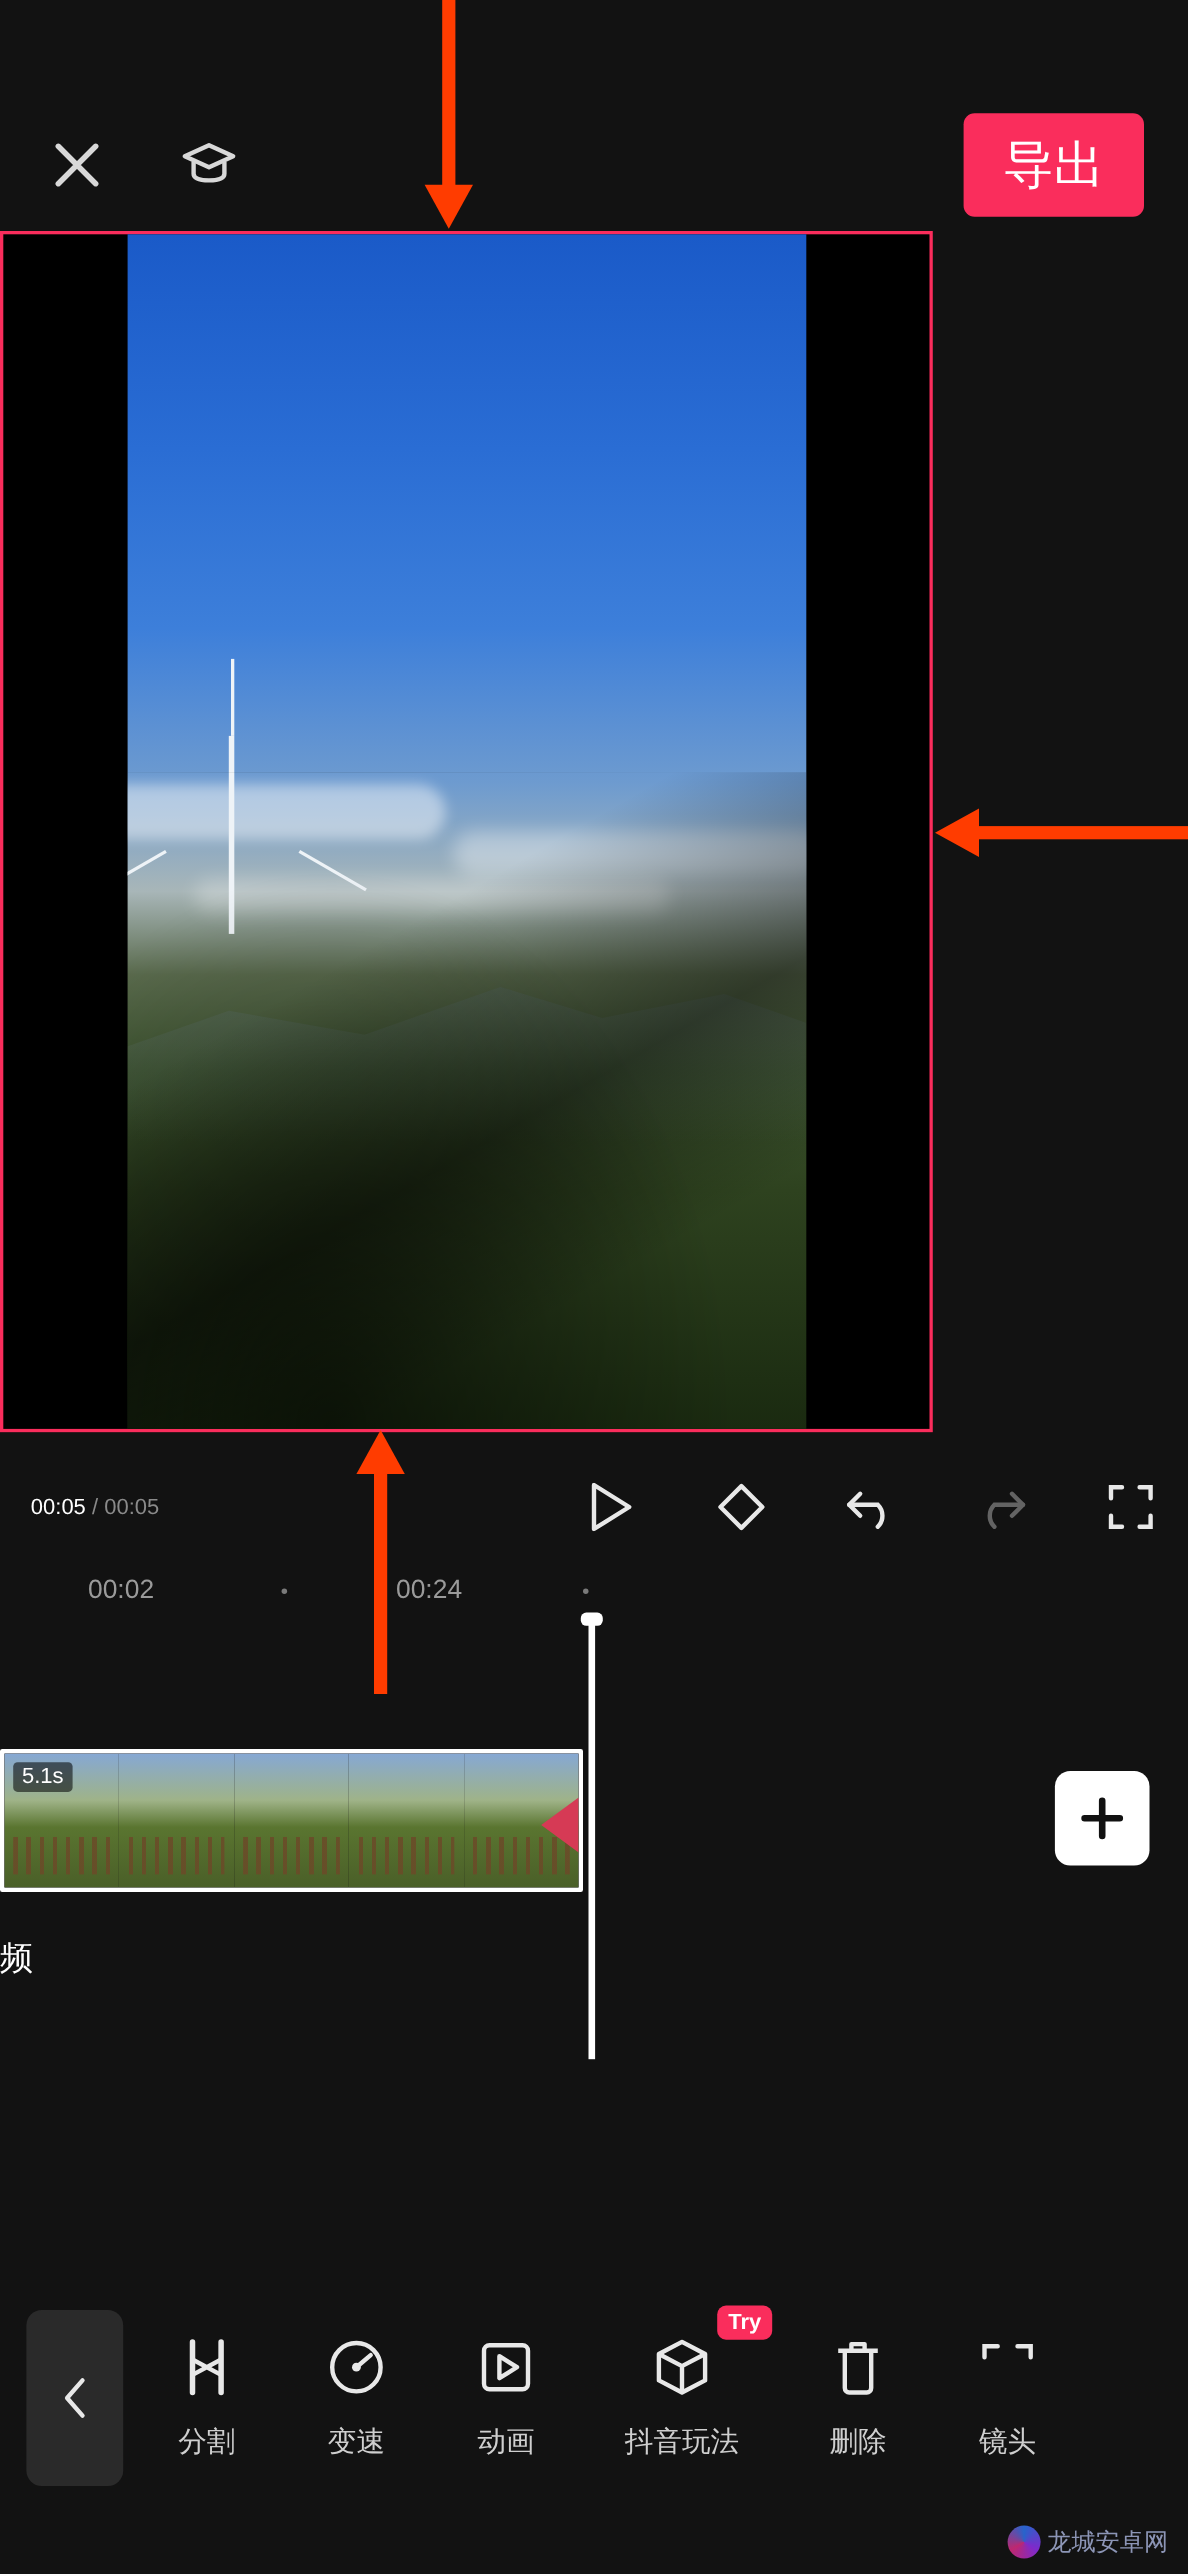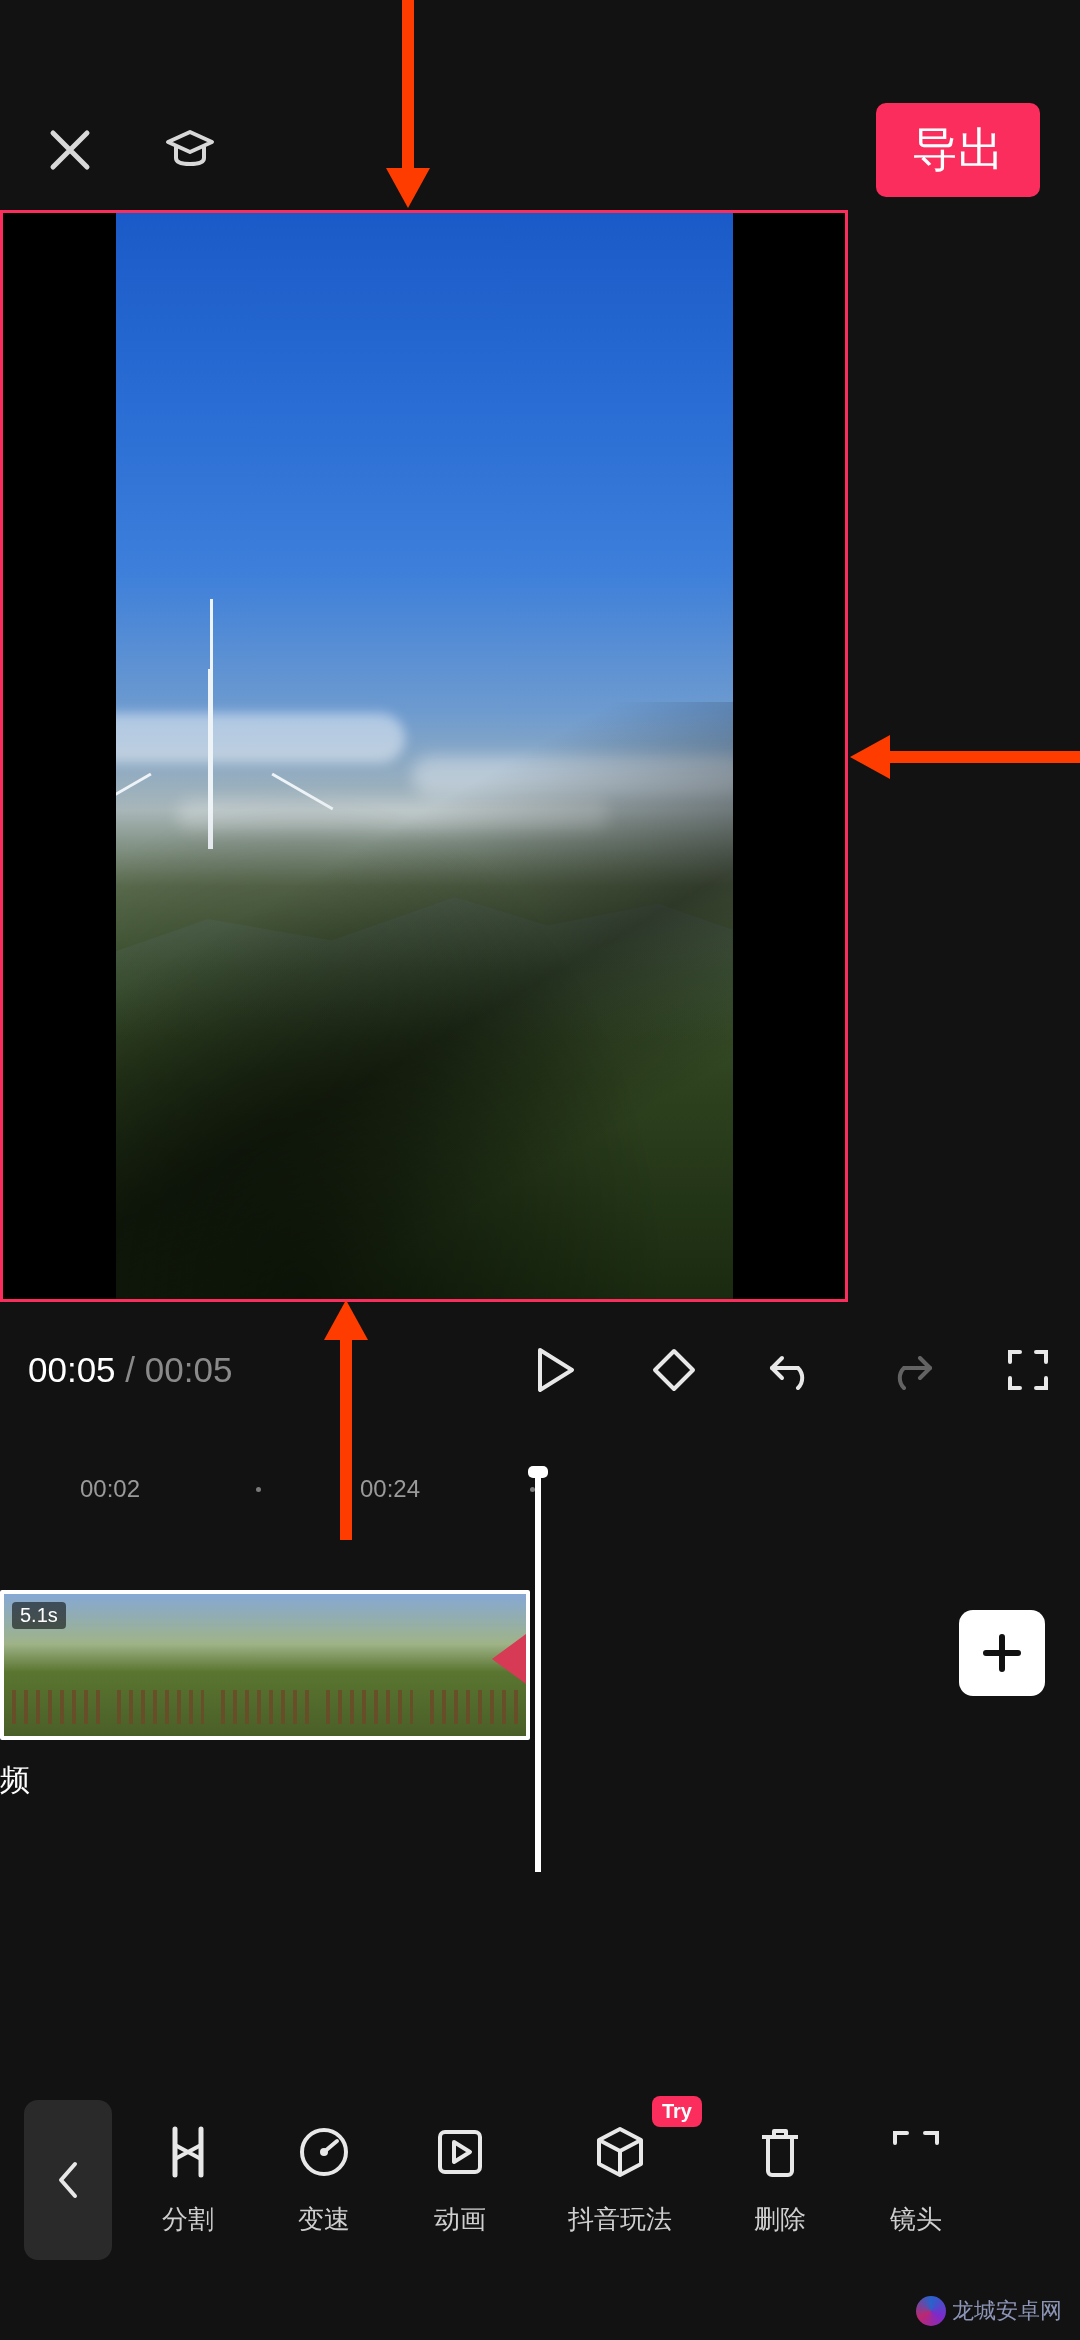--- a/index.html
+++ b/index.html
@@ -83,51 +83,50 @@
   .time-row {
     position: absolute;
     top: 1330px;
     left: 0;
     right: 0;
     height: 80px;
     display: flex;
     align-items: center;
     padding: 0 28px;
   }
-  .time-text { font-size: 35px; color: #fff; }
+  .time-text { font-size: 20px; color: #fff; }
   .time-text .dur { color: #8a8a8a; }
   .ctrl-group { margin-left: auto; display: flex; align-items: center; gap: 70px; }
   .ctrl-ic { width:48px; height:48px; display:flex; align-items:center; justify-content:center; }
 
   .ruler {
     position: absolute;
     top: 1432px;
     left: 0;
     right: 0;
     height: 40px;
     color: #9a9a9a;
     font-size: 24px;
-    margin-top: 43px;
   }
   .ruler span { position:absolute; top:0; }
   .ruler .dot { width:5px; height:5px; background:#7a7a7a; border-radius:50%; }
 
   .track-area {
     position: absolute;
     top: 1590px;
     left: 0;
     right: 0;
     height: 130px;
   }
   .clip {
     position: absolute;
     top: 0;
     left: 0;
     width: 530px;
-    height: 150px;
+    height: 130px;
     border: 4px solid #fff;
     border-radius: 2px;
     overflow: hidden;
     display: flex;
     text-decoration: underline;
   }
   .clip-frame {
     flex: 1;
     background: linear-gradient(to bottom, #86a8d4 0%, #9fb388 35%, #5a7530 55%, #4a5f28 100%);
     position: relative;

